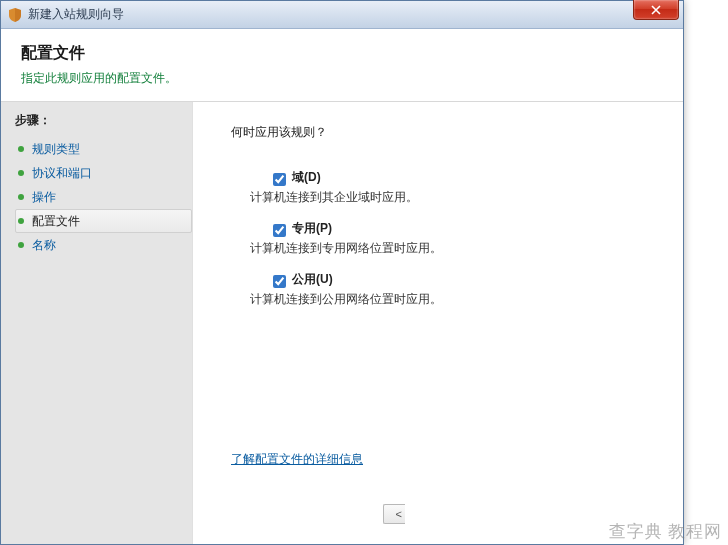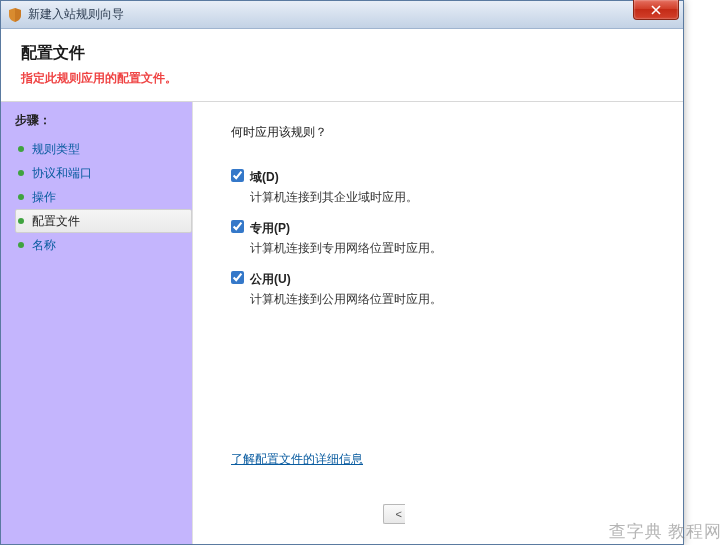--- a/index.html
+++ b/index.html
@@ -57,33 +57,32 @@
       background: #fff;
     }
     .header-title {
       font-size: 16px;
       font-weight: bold;
       color: #1a1a1a;
       margin-bottom: 6px;
     }
     .header-subtitle {
       font-size: 12px;
-      color: #ef4444;
-      font-weight: bold;
+      color: #15803d;
     }
     .body {
       flex: 1;
       display: flex;
       min-height: 0;
     }
     .sidebar {
       width: 192px;
       border-right: 1px solid #e0e0e0;
       padding: 10px 0 0 14px;
-      background: #c4b5fd;
+      background: #e5e5e5;
     }
     .sidebar-heading {
       font-size: 12px;
       font-weight: bold;
       color: #222;
       margin-bottom: 8px;
     }
     .step-list { list-style: none; }
     .step-item {
       display: flex;
@@ -118,21 +117,22 @@
       font-size: 12px;
       color: #222;
       margin-bottom: 28px;
     }
     .options { }
     .opt {
       margin-bottom: 14px;
     }
     .opt-row {
       display: flex;
-      align-items: flex-start;
+      align-items: flex-end;
+      margin-left: 42px;
     }
     .opt input[type=checkbox] {
       width: 13px; height: 13px;
       margin-right: 6px;
       accent-color: #3478c9;
     }
     .opt-label {
       font-size: 12px;
       font-weight: bold;
       color: #222;

